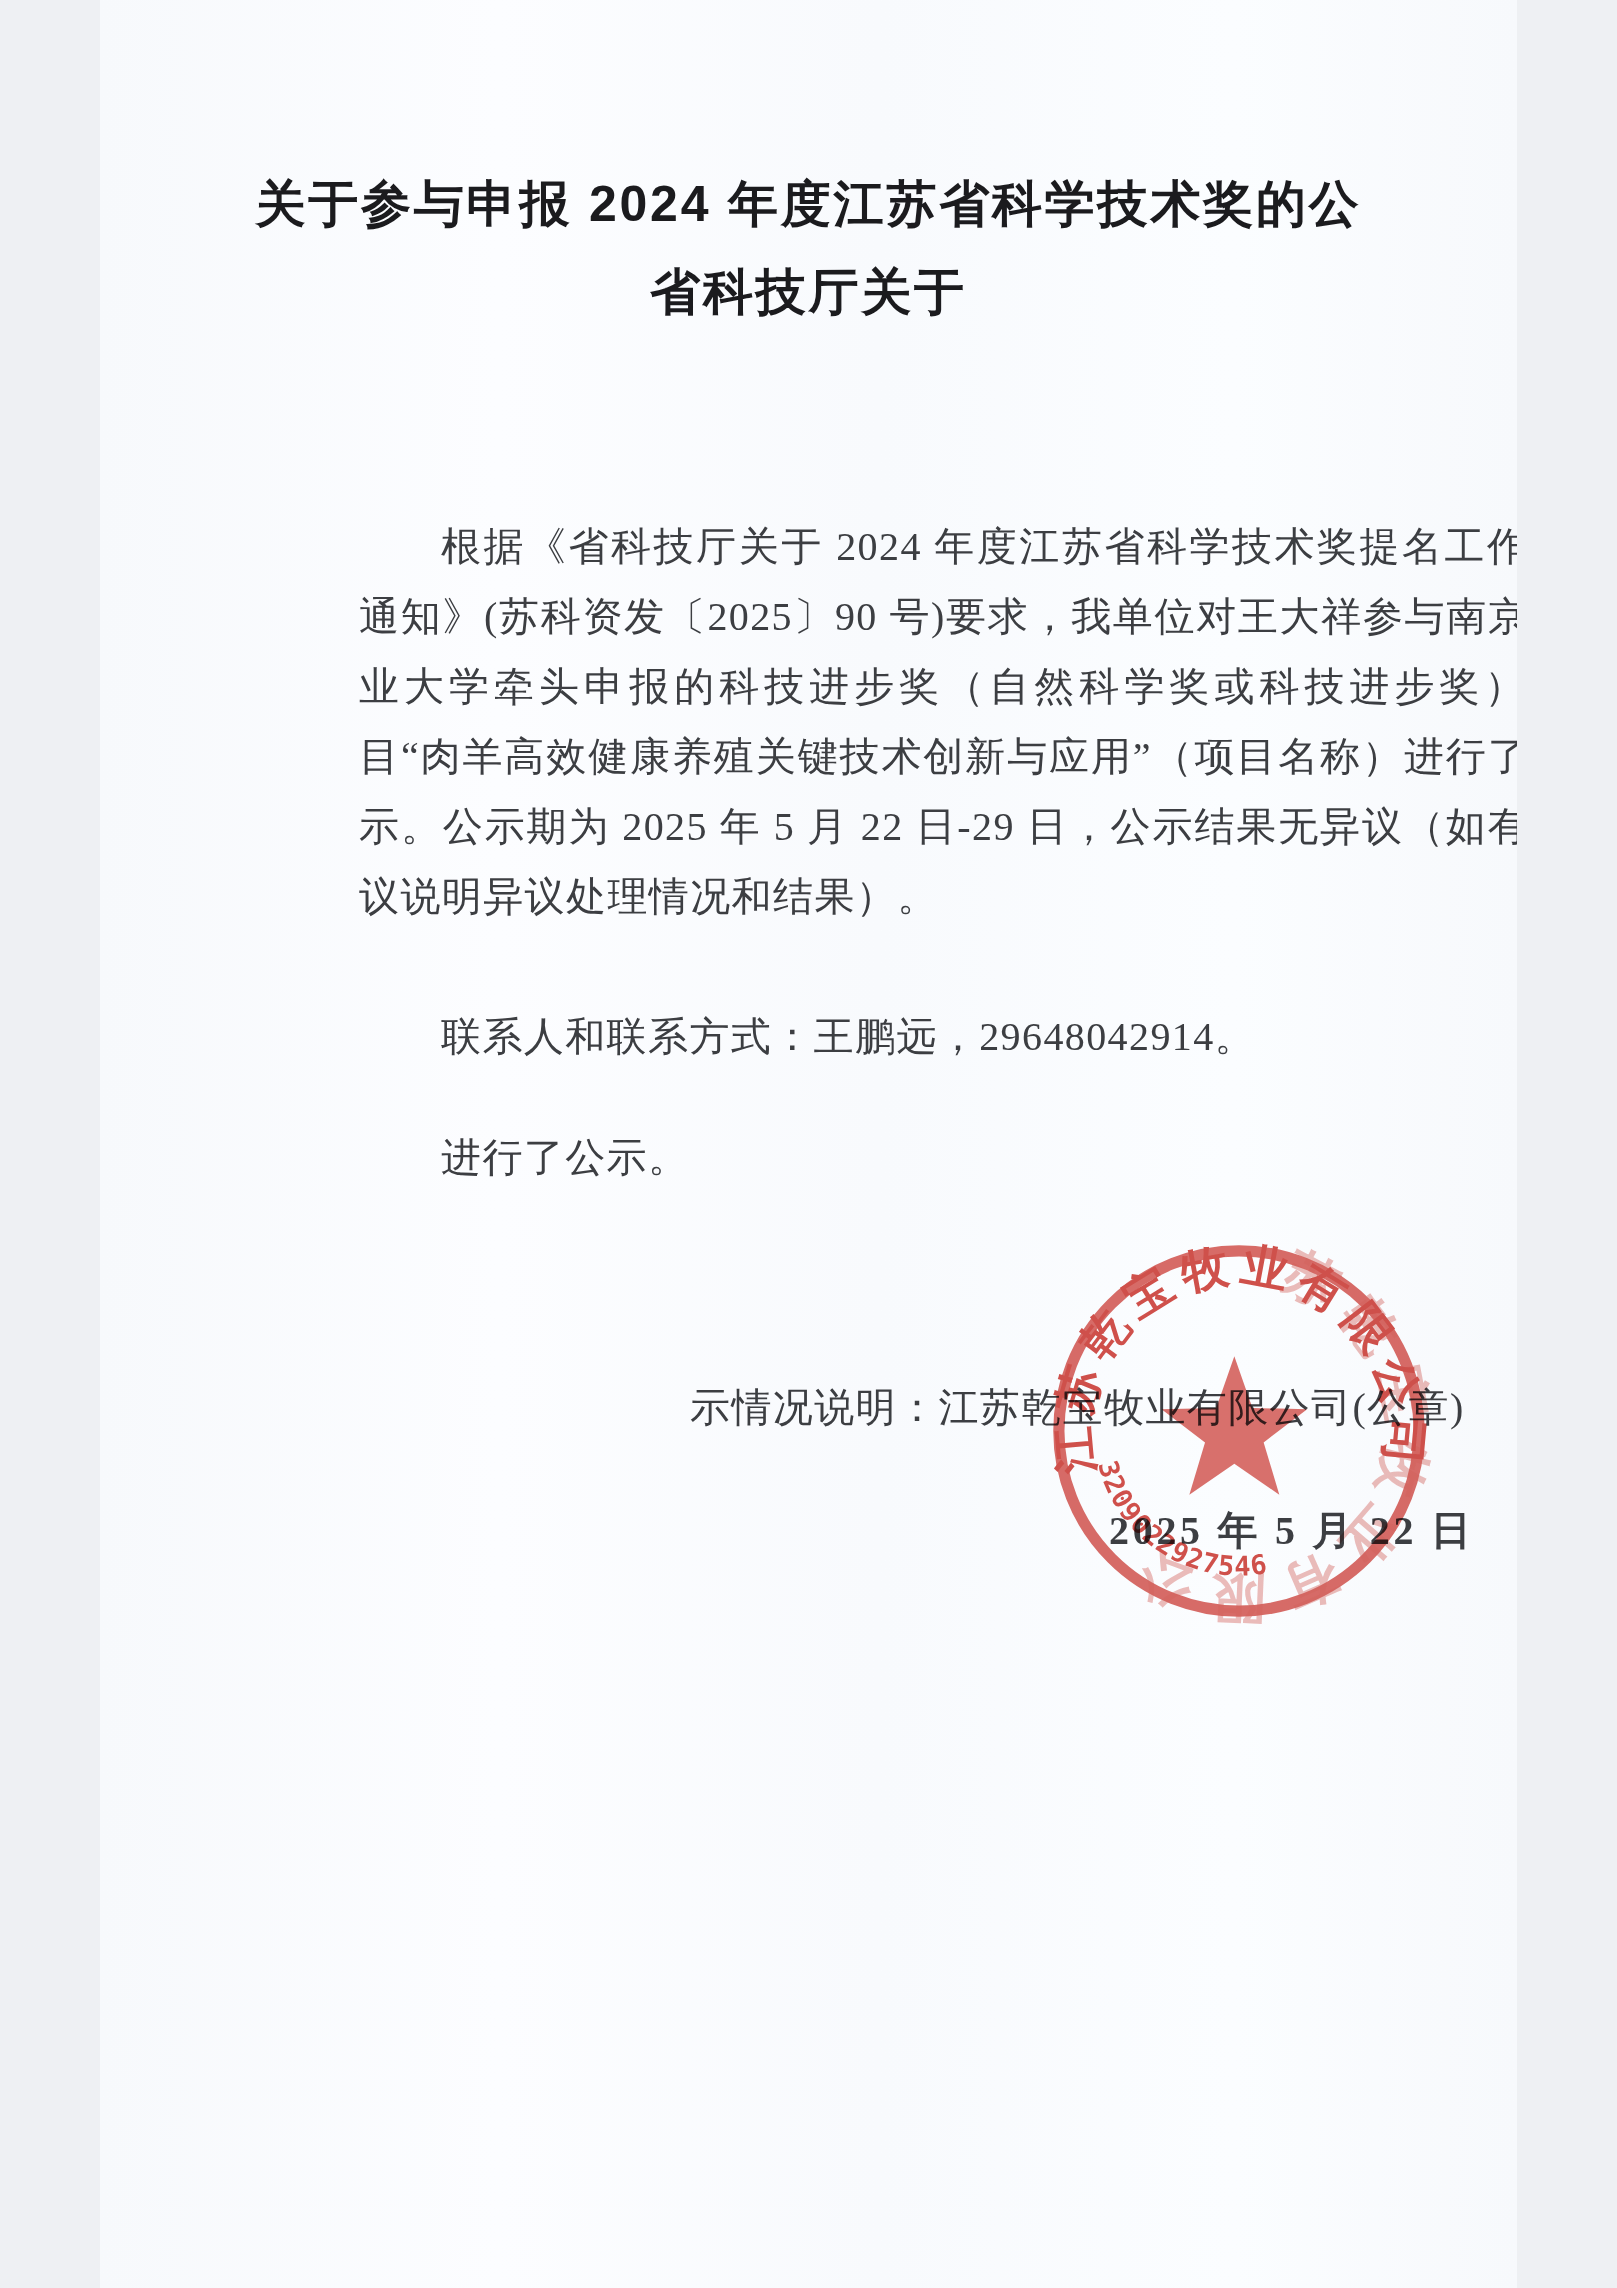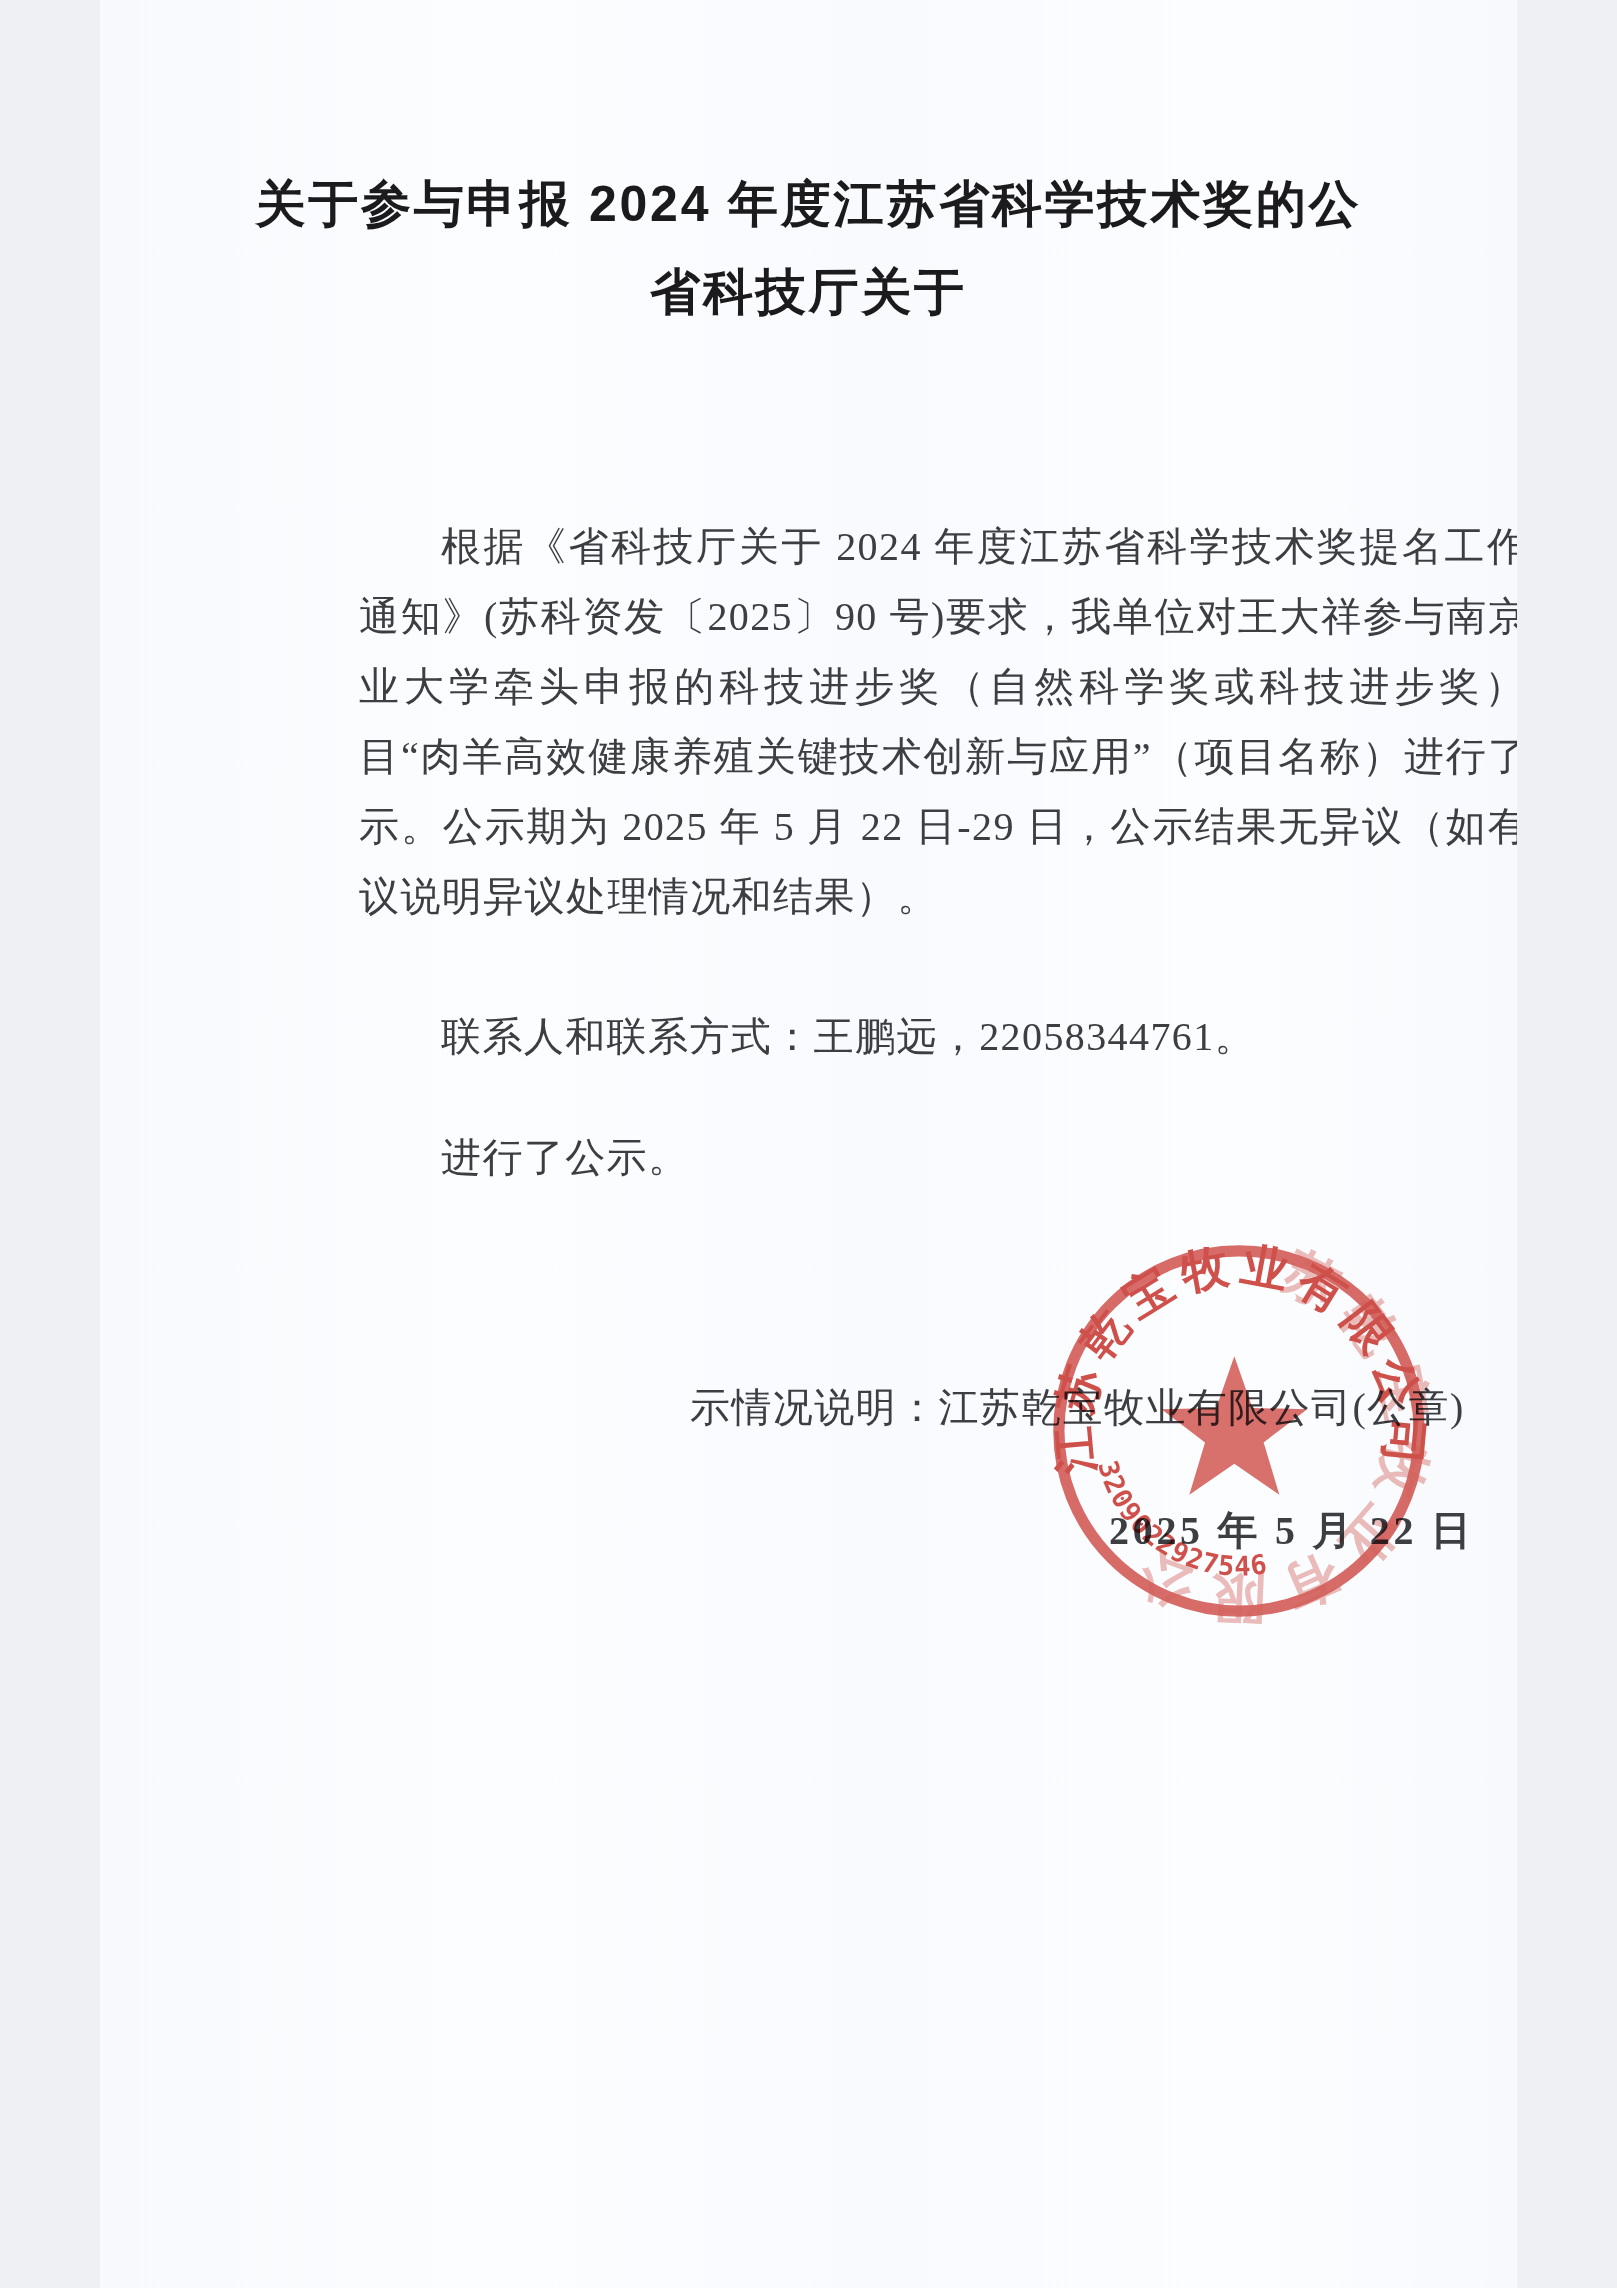--- a/index.html
+++ b/index.html
@@ -106,21 +106,21 @@
 
 <div class="page">
 
   <h1 class="title">
     <span class="title-line">关于参与申报 2024 年度江苏省科学技术奖的公</span>
     <span class="title-line">省科技厅关于</span>
   </h1>
 
   <p class="body-text indent para-main">根据《省科技厅关于 2024 年度江苏省科学技术奖提名工作的通知》(苏科资发〔2025〕90 号)要求，我单位对王大祥参与南京农业大学牵头申报的科技进步奖（自然科学奖或科技进步奖）项目“肉羊高效健康养殖关键技术创新与应用”（项目名称）进行了公示。公示期为 2025 年 5 月 22 日-29 日，公示结果无异议（如有异议说明异议处理情况和结果）。</p>
 
-  <p class="body-text indent para-contact">联系人和联系方式：王鹏远，22058344761。</p>
+  <p class="body-text indent para-contact">联系人和联系方式：王鹏远，29648042914。</p>
 
   <p class="body-text indent para-closing">进行了公示。</p>
 
   <div class="unit-line">示情况说明：江苏乾宝牧业有限公司(公章)</div>
 
   <div class="date-line">2025 年 5 月 22 日</div>
 
   <svg class="seal" viewBox="0 0 420 420" xmlns="http://www.w3.org/2000/svg">
     <defs>
       <path id="sealTopArc" d="M 59.6 264.7 A 160 160 0 1 1 360.4 264.7" fill="none"></path>

